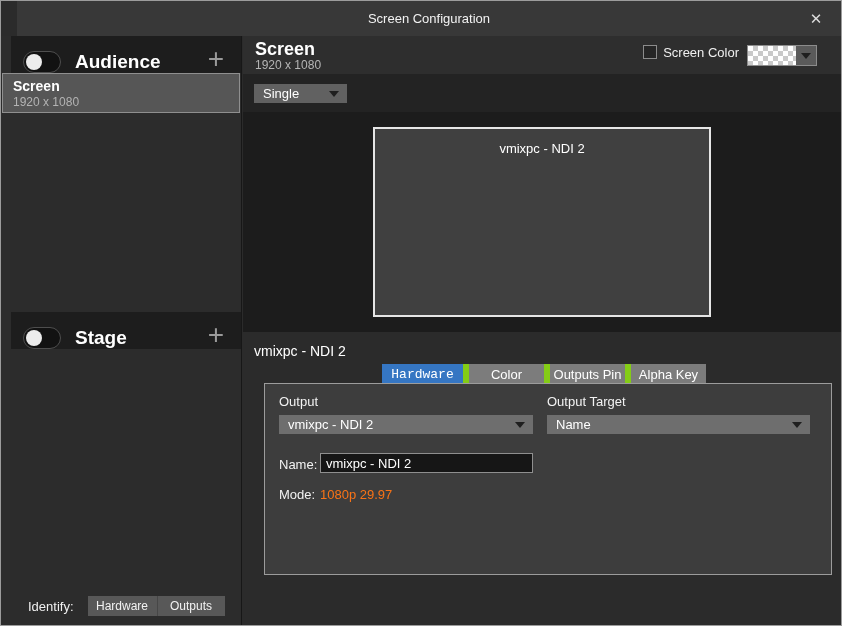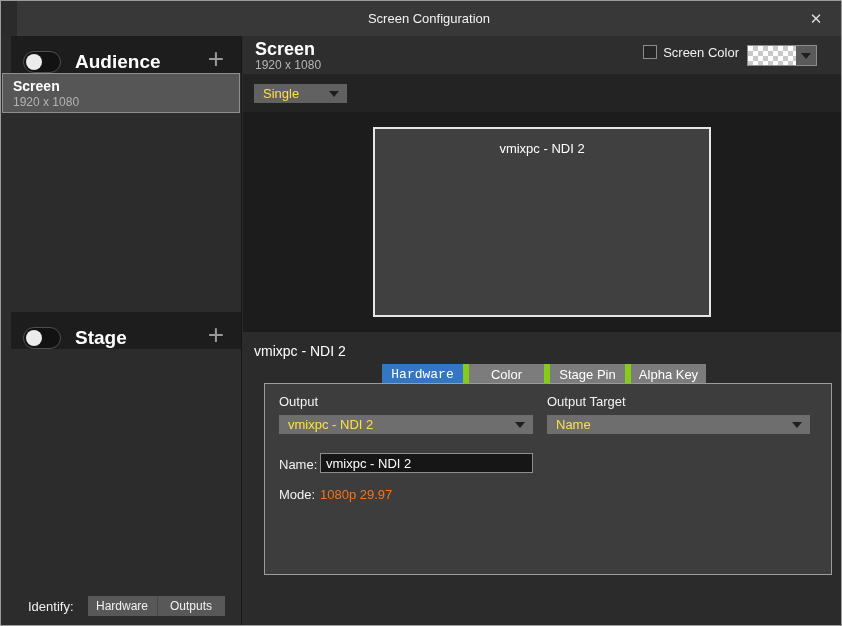--- a/index.html
+++ b/index.html
@@ -103,21 +103,21 @@
 
   .arrow-down {
     width:0; height:0; border-left:5px solid transparent;
     border-right:5px solid transparent; border-top:6px solid #1f1f1f;
   }
 
   .single-strip {
     position:absolute; left:0; right:0; top:38px; height:38px; background:#232323;
   }
   .dropdown {
-    position:relative; background:#616161; color:#fde047; font-size:13px;
+    position:relative; background:#616161; color:#ffffff; font-size:13px;
     display:flex; align-items:center; padding:0 24px 0 9px; height:19px;
   }
   .dropdown .arrow-down { position:absolute; right:8px; top:7px; }
   .single-dd { position:absolute; left:11px; top:10px; width:93px; }
 
   .preview-strip {
     position:absolute; left:0; right:0; top:76px; height:220px; background:#1c1c1c;
   }
   .preview-box {
     position:absolute; left:130px; top:15px; width:338px; height:190px;
@@ -226,21 +226,21 @@
         <div class="pv-label">vmixpc - NDI 2</div>
       </div>
     </div>
 
     <div class="bottom-section">
       <div class="panel-title">vmixpc - NDI 2</div>
 
       <div class="tabs">
         <div class="tab active">Hardware</div>
         <div class="tab">Color</div>
-        <div class="tab">Stage Pin</div>
+        <div class="tab">Outputs Pin</div>
         <div class="tab">Alpha Key</div>
       </div>
 
       <div class="groupbox">
         <div class="gb-label lbl-output">Output</div>
         <div class="dropdown dd-output">
           <span>vmixpc - NDI 2</span>
           <div class="arrow-down"></div>
         </div>
 

